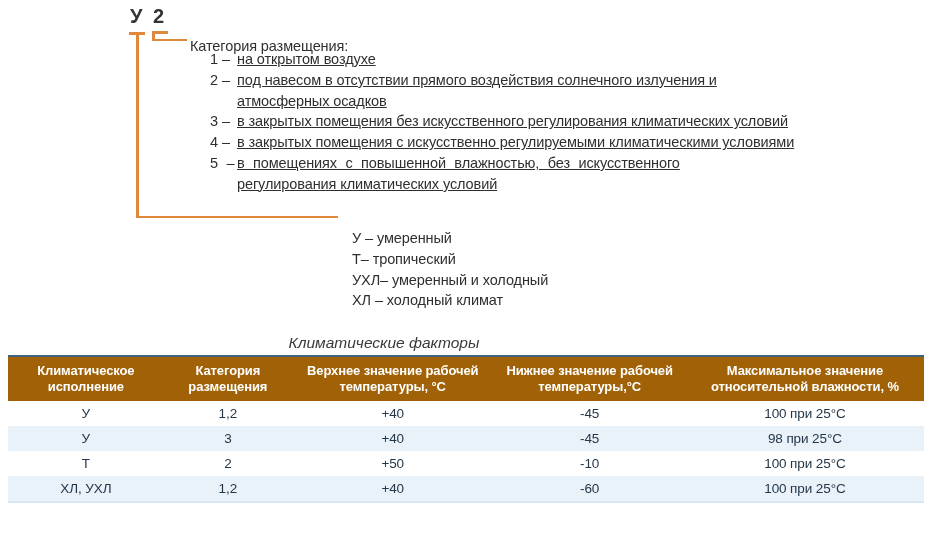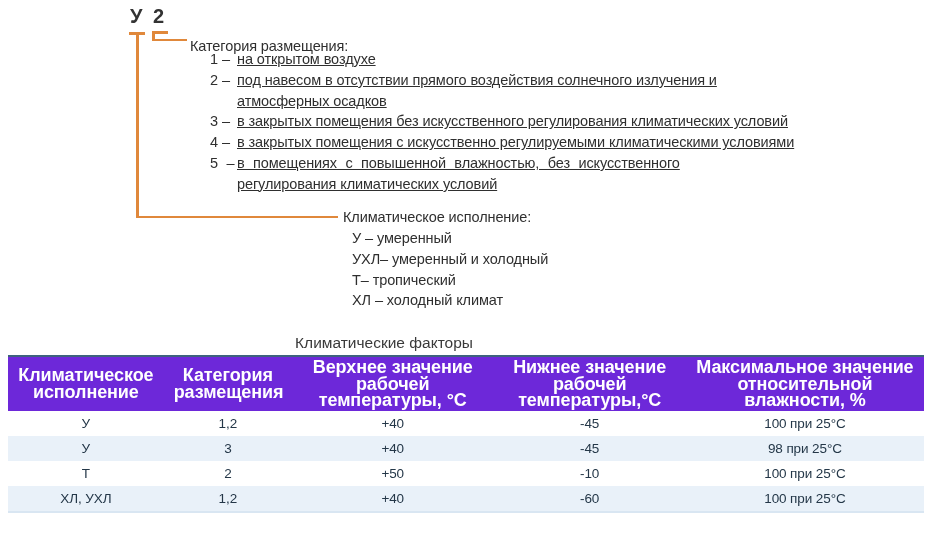--- a/index.html
+++ b/index.html
@@ -46,30 +46,30 @@
     font-size:14.5px;letter-spacing:-0.1px;white-space:nowrap;
   }
   .climate-list{
     position:absolute;left:352px;top:230px;
     font-size:14.5px;letter-spacing:-0.1px;
   }
   .cl-line{height:20.8px;white-space:nowrap;}
   
   .table-title{
     position:absolute;left:0;top:334px;width:768px;
-    text-align:center;font-size:15.5px;color:#3a3a3a;
+    text-align:center;font-size:15.5px;color:#3a3a3a;font-style:italic;
   }
   table.factors{
     position:absolute;left:8px;top:355px;width:916px;
     border-collapse:collapse;table-layout:fixed;
   }
   table.factors thead th{
-    background:#6d28d9;
+    background:#a16207;
     border-top:2px solid #3e627e;
-    color:#ffffff;font-weight:bold;font-size:18px;line-height:16.5px;
+    color:#ffffff;font-weight:bold;font-size:13px;line-height:16.5px;
     height:40px;vertical-align:middle;text-align:center;
     padding:2px 10px;letter-spacing:-0.1px;
   }
   table.factors tbody td{
     height:25px;vertical-align:middle;text-align:center;
     font-size:13.5px;color:#243748;padding:0 4px;letter-spacing:-0.1px;
   }
   table.factors tbody tr:nth-child(even){background:#e9f1f9;}
   table.factors tbody tr:last-child td{border-bottom:2px solid #d9e6f2;text-align:center;}
 </style>
@@ -102,25 +102,24 @@
     </div>
     <div class="pl-line">
       <span class="pl-num">4 –</span><span>в закрытых помещения с искусственно регулируемыми климатическими условиями</span>
     </div>
     <div class="pl-line pl-wide">
       <span class="pl-num">5 –</span><span>в помещениях с повышенной влажностью, без искусственного</span>
     </div>
     <div class="pl-line pl-cont">регулирования климатических условий</div>
   </div>
 
-  <div class="climate-heading">Климатическое исполнение:</div>
   <div class="climate-list">
     <div class="cl-line">У – умеренный</div>
+    <div class="cl-line">Т– тропический</div>
     <div class="cl-line">УХЛ– умеренный и холодный</div>
-    <div class="cl-line">Т– тропический</div>
     <div class="cl-line">ХЛ – холодный климат</div>
   </div>
 
   <div class="table-title">Климатические факторы</div>
 
   <table class="factors">
     <colgroup>
       <col style="width:17%">
         <col style="width:14%">
         <col style="width:22%">

